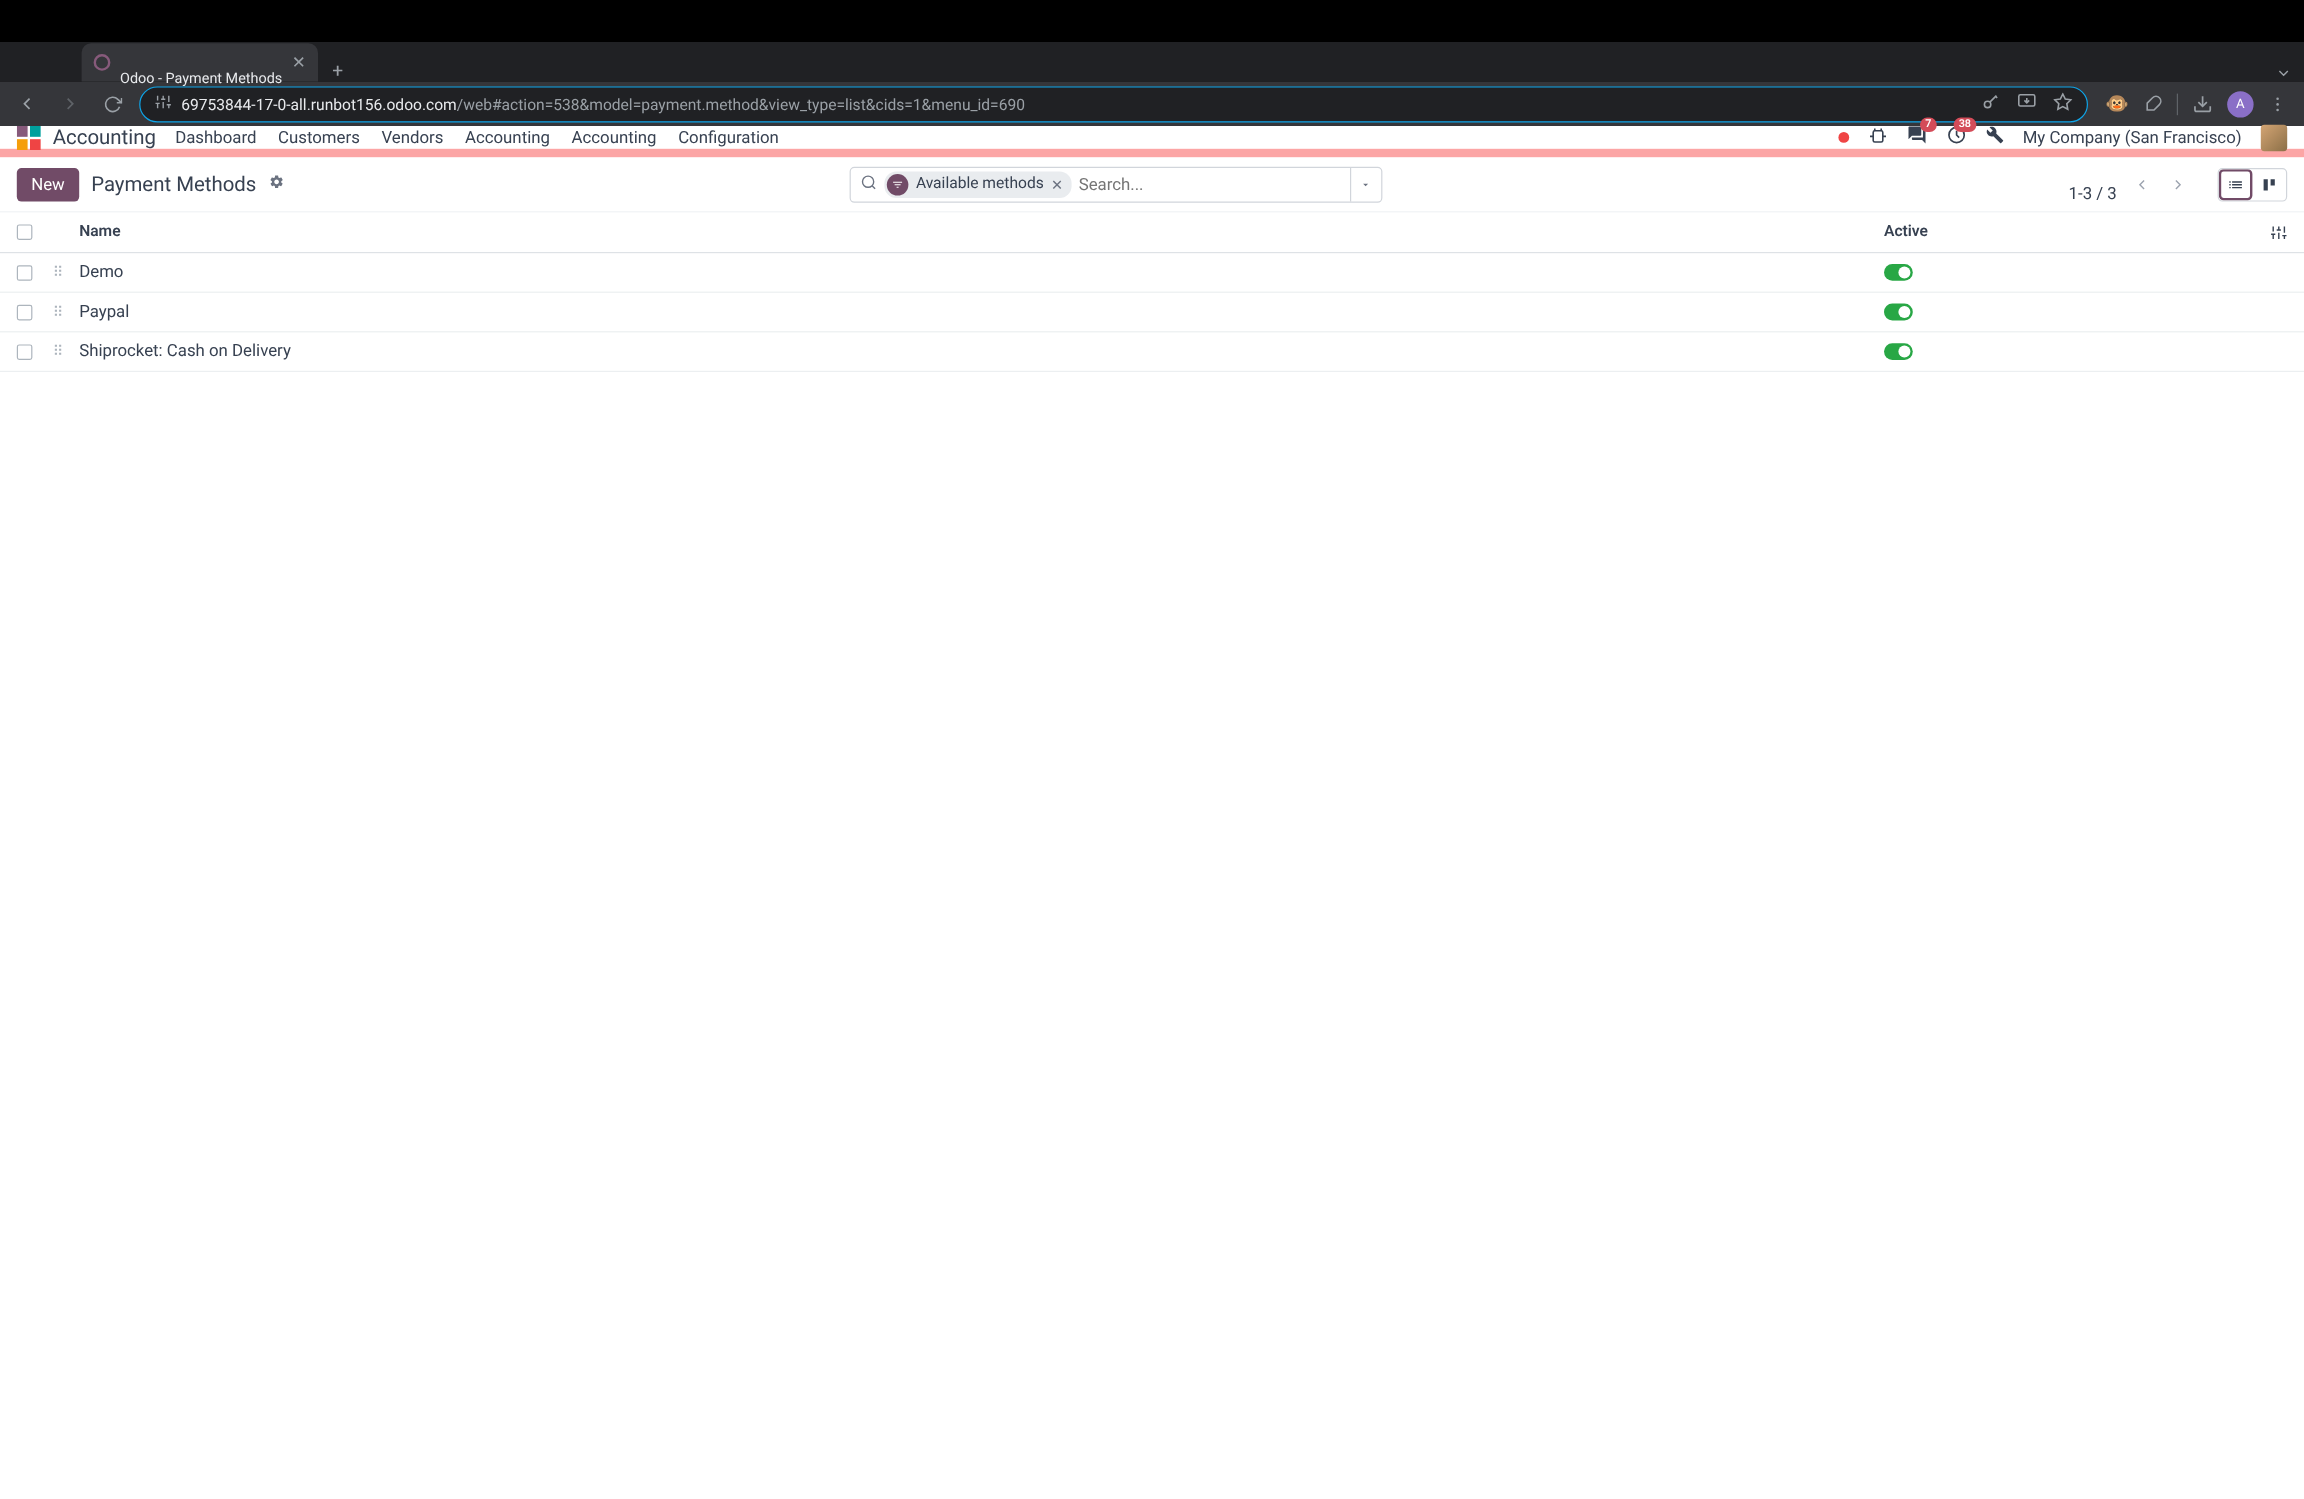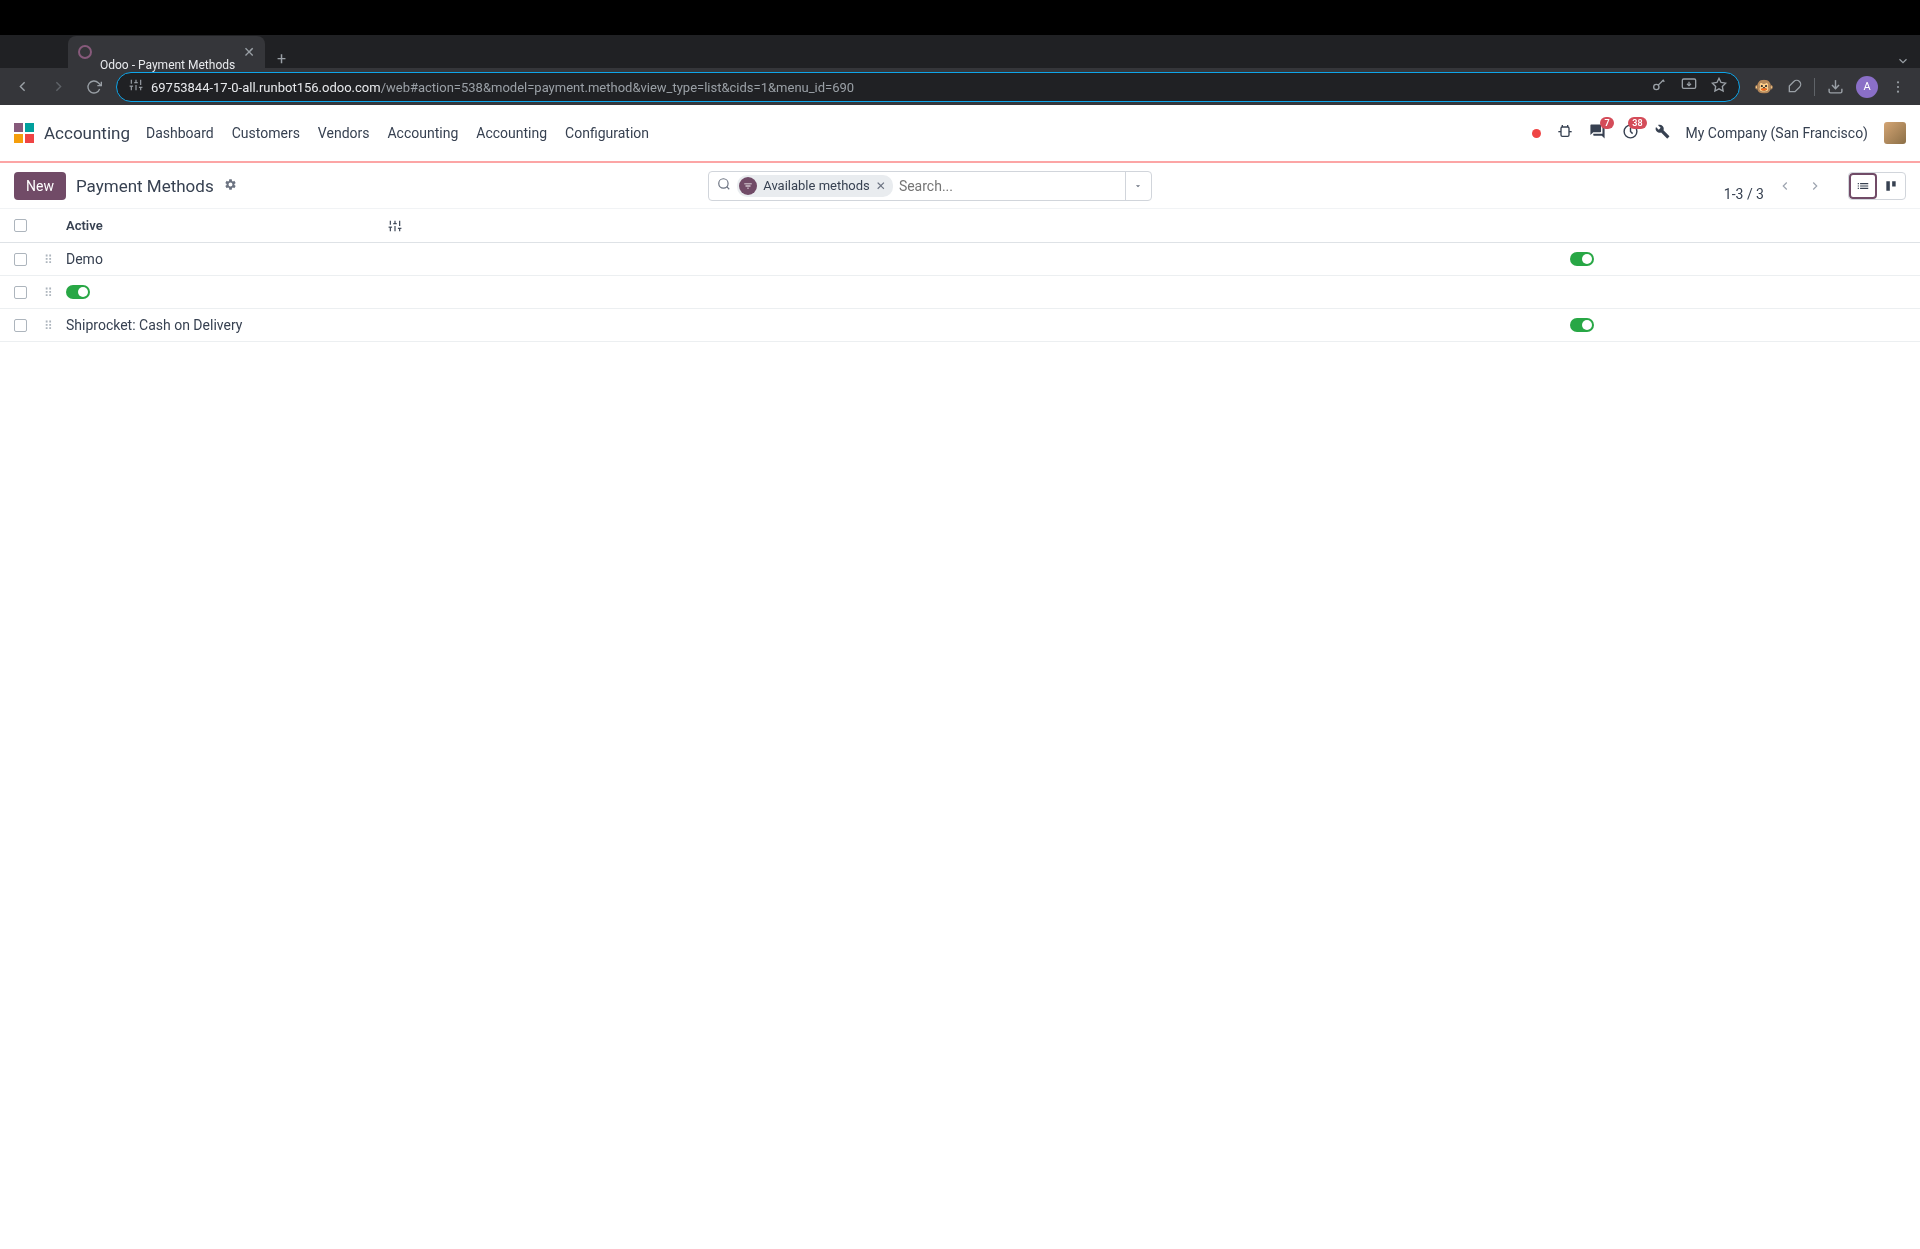--- a/index.html
+++ b/index.html
@@ -25,21 +25,21 @@
     .url-path { color: #9aa0a6; font-size: 13px; }
     .addr-icons { display: flex; gap: 14px; align-items: center; color: #9aa0a6; }
     .addr-icon { cursor: pointer; }
     .toolbar-right { display: flex; gap: 12px; align-items: center; padding: 0 6px; }
     .toolbar-icon { color: #9aa0a6; cursor: pointer; display:flex; align-items:center; justify-content:center;}
     .toolbar-avatar { width: 22px; height: 22px; border-radius: 50%; background: #8a6fc7; color: #fff; display: flex; align-items: center; justify-content: center; font-size: 11px; }
     .toolbar-sep { width:1px; height:18px; background:#5f6368; }
     
     
     .app { background: #fff; min-height: calc(100vh - 105px); }
-    .app-header { height: 58px; border-bottom: 2px solid #fca5a5; display: flex; align-items: center; padding: 0 14px; gap: 10px; }
+    .app-header { height: 26px; border-bottom: 7px solid #fca5a5; display: flex; align-items: center; padding: 0 14px; gap: 10px; }
     .app-logo { width: 20px; height: 20px; display:flex; }
     .app-name { font-size: 17px; color: #374151; cursor: pointer; margin-right:6px; font-weight:400;}
     .app-menu { display: flex; gap: 18px; }
     .menu-item { font-size: 14px; color: #374151; cursor: pointer; }
     .header-right { margin-left: auto; display: flex; align-items: center; gap: 16px; }
     .red-dot { width: 9px; height: 9px; background: #ef4444; border-radius: 50%; }
     .hdr-icon { position: relative; cursor: pointer; color:#374151; }
     .badge { position: absolute; top: -6px; right: -8px; background: #d44c59; color: #fff; font-size: 9px; padding: 1px 4px; border-radius: 8px; min-width:13px; text-align:center; font-weight:600;}
     .company { font-size: 14px; color: #374151; cursor: pointer; }
     .user-avatar { width: 22px; height: 22px; border-radius: 3px; background: linear-gradient(135deg,#d4a574,#8b6f47); }
@@ -277,20 +277,21 @@
         </div>
     </div>
   </div>
 
   <div class="list-table">
     <div class="list-header">
       <div class="col-check">
           <div class="checkbox"></div>
         </div>
       <div class="col-handle"></div>
+      <div class="col-name">Name</div>
       <div class="col-active">Active</div>
       <div class="col-opt">
           <svg width="14" height="14" viewBox="0 0 24 24" fill="none" stroke="currentColor" stroke-width="2">
             <line x1="4" y1="21" x2="4" y2="14"></line>
             <line x1="4" y1="10" x2="4" y2="3"></line>
             <line x1="12" y1="21" x2="12" y2="12"></line>
             <line x1="12" y1="8" x2="12" y2="3"></line>
             <line x1="20" y1="21" x2="20" y2="16"></line>
             <line x1="20" y1="12" x2="20" y2="3"></line>
             <line x1="1" y1="14" x2="7" y2="14"></line>
@@ -309,20 +310,21 @@
       <div class="col-active">
           <div class="toggle"></div>
         </div>
       <div class="col-opt"></div>
     </div>
     <div class="list-row">
       <div class="col-check">
           <div class="checkbox"></div>
         </div>
       <div class="col-handle"><span class="drag-handle">⠿</span></div>
+      <div class="col-name">Paypal</div>
       <div class="col-active">
           <div class="toggle"></div>
         </div>
       <div class="col-opt"></div>
     </div>
     <div class="list-row">
       <div class="col-check">
           <div class="checkbox"></div>
         </div>
       <div class="col-handle"><span class="drag-handle">⠿</span></div>

